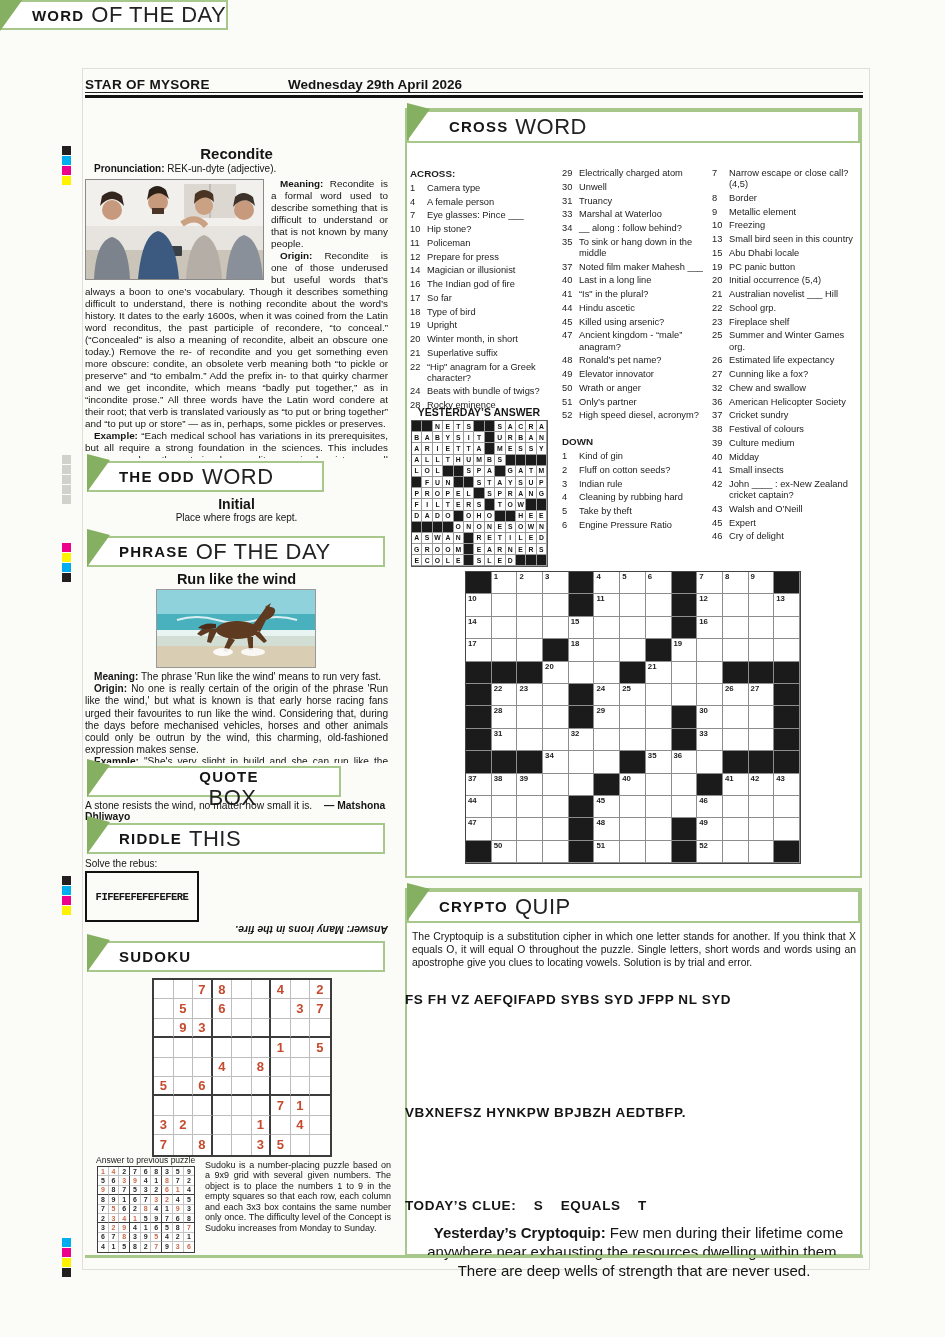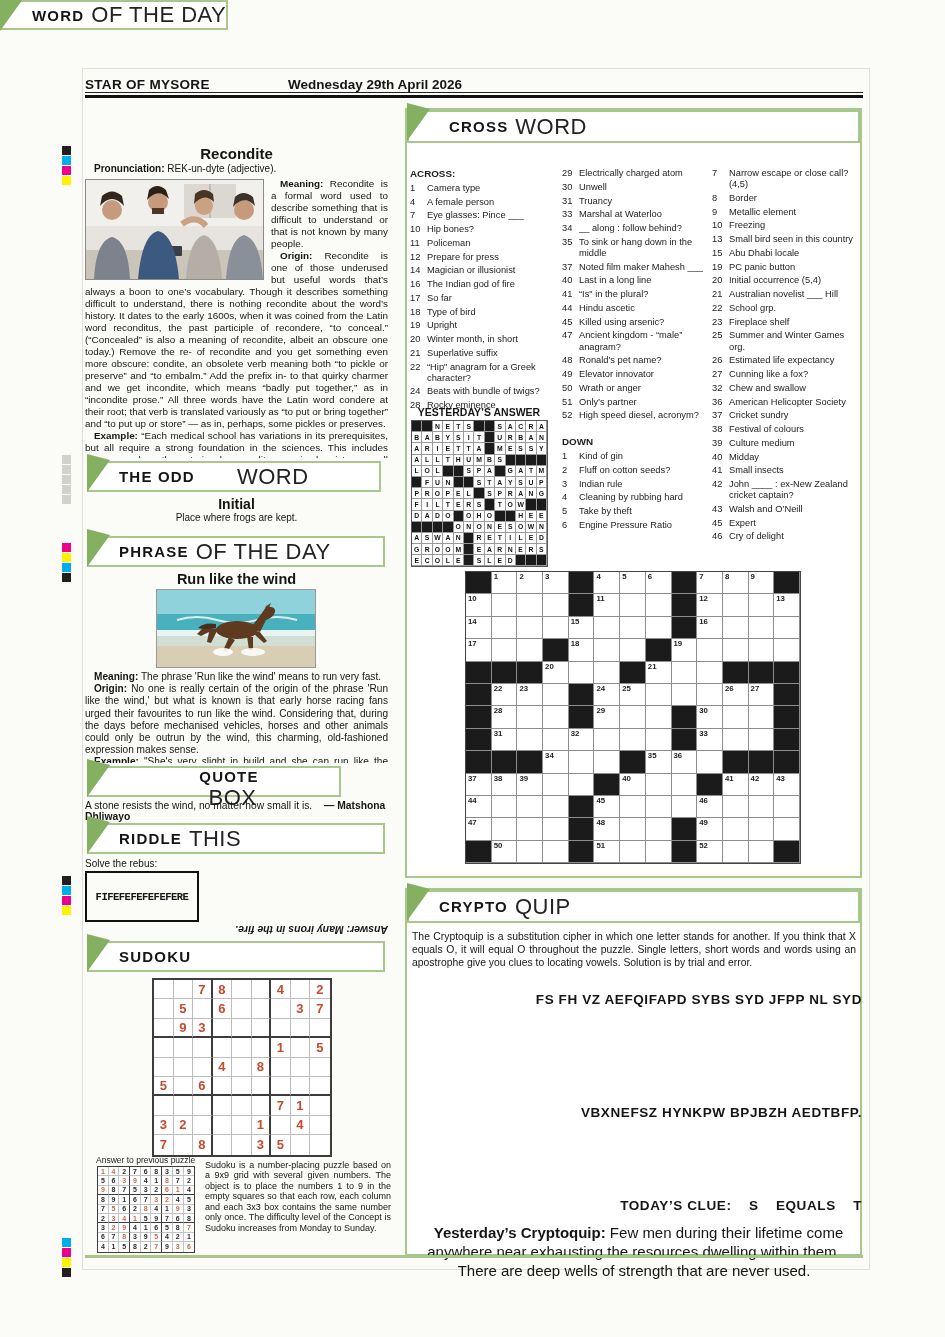--- a/index.html
+++ b/index.html
@@ -21,21 +21,21 @@
   
   .body-txt{font-size:9.9px;line-height:1.21;text-align:justify;}
   .body-txt p{margin:0;}
   .lbl{font-weight:700;padding-left:9px;}
   .ctr{text-align:center;}
   .word-head{font-size:15px;font-weight:700;}
   #wotd-word{left:85px;top:145px;width:303px;}
   #wotd-pron{left:85px;top:163px;width:303px;font-size:10px;}
   #wotd-body{left:85px;top:178px;width:303px;height:280px;overflow:hidden;}
   #wotd-photo{float:left;width:177px;height:99px;margin:1px 7px 3px 0;border:1px solid #8a8a8a;background:#ddd;}
-  #t-odd{left:87px;top:461px;width:294px;height:31px;gap:35px;}
+  #t-odd{left:87px;top:461px;width:237px;height:31px;}
   #odd-word{left:85px;top:496px;width:303px;font-size:14px;font-weight:700;}
   #odd-def{left:85px;top:512px;width:303px;font-size:10px;}
   #t-phrase{left:87px;top:536px;width:298px;height:31px;}
   #phrase-word{left:85px;top:571px;width:303px;font-size:14.5px;font-weight:700;}
   #phrase-photo{left:156px;top:589px;width:158px;height:77px;border:1px solid #999;}
   #phrase-body{left:85px;top:671px;width:303px;height:92px;overflow:hidden;font-size:10.1px;}
   #t-quote{left:87px;top:766px;width:254px;height:31px;flex-direction:column;}
   #quote-line{left:85px;top:800px;width:303px;font-size:10.3px;}
   #t-riddle{left:87px;top:823px;width:298px;height:31px;}
   #riddle-prompt{left:85px;top:858px;width:303px;font-size:10px;}
@@ -75,21 +75,21 @@
   .xa{box-sizing:border-box;border-right:1px solid #9a9a9a;border-bottom:1px solid #9a9a9a;display:flex;align-items:center;justify-content:center;font-size:6.8px;font-weight:700;color:#111;background:#fff;}
   .xa.blk{background:#1b1b1b;}
   #xw-main{left:465px;top:571px;display:grid;grid-template-columns:repeat(13,25.7px);grid-auto-rows:22.4px;border:1.5px solid #444;background:#fff;}
   .xm{box-sizing:border-box;position:relative;border-right:1px solid #8d8d8d;border-bottom:1px solid #8d8d8d;background:#fff;}
   .xm.blk{background:#1b1b1b;}
   .xm .n{position:absolute;left:2px;top:0px;font-size:7.8px;font-weight:600;color:#222;}
   
   #cq-box{left:405px;top:888px;width:457px;height:368px;}
   #t-cq{left:407px;top:890px;width:453px;height:33px;}
   #cq-intro{left:412px;top:930px;width:444px;font-size:10.4px;line-height:1.25;text-align:justify;}
-  .cq-line{left:405px;width:457px;text-align:right;font-weight:700;font-size:13.5px;letter-spacing:.6px;white-space:pre;}
+  .cq-line{left:405px;width:457px;text-align:left;font-weight:700;font-size:13.5px;letter-spacing:.6px;white-space:pre;}
   #cq-line1{top:992px;}
   #cq-line2{top:1105px;}
   #cq-clue{top:1198px;}
   #cq-yest{left:414px;top:1224px;width:440px;font-size:15px;line-height:1.25;text-align:center;}
   #bottom-rule{left:85px;top:1255px;width:778px;height:3px;background:#a8c78a;}
   .regset{position:absolute;left:62px;}
   .regsq{width:9px;height:9px;margin-bottom:1px;}
 </style>
 </head>
 <body>
@@ -383,21 +383,21 @@
       <div class="clue">
         <span class="cnum">4</span>
         <span class="ctxt">A female person</span>
       </div>
       <div class="clue">
         <span class="cnum">7</span>
         <span class="ctxt">Eye glasses: Pince ___</span>
       </div>
       <div class="clue">
         <span class="cnum">10</span>
-        <span class="ctxt">Hip bones?</span>
+        <span class="ctxt">Hip stone?</span>
       </div>
       <div class="clue">
         <span class="cnum">11</span>
         <span class="ctxt">Policeman</span>
       </div>
       <div class="clue">
         <span class="cnum">12</span>
         <span class="ctxt">Prepare for press</span>
       </div>
       <div class="clue">

